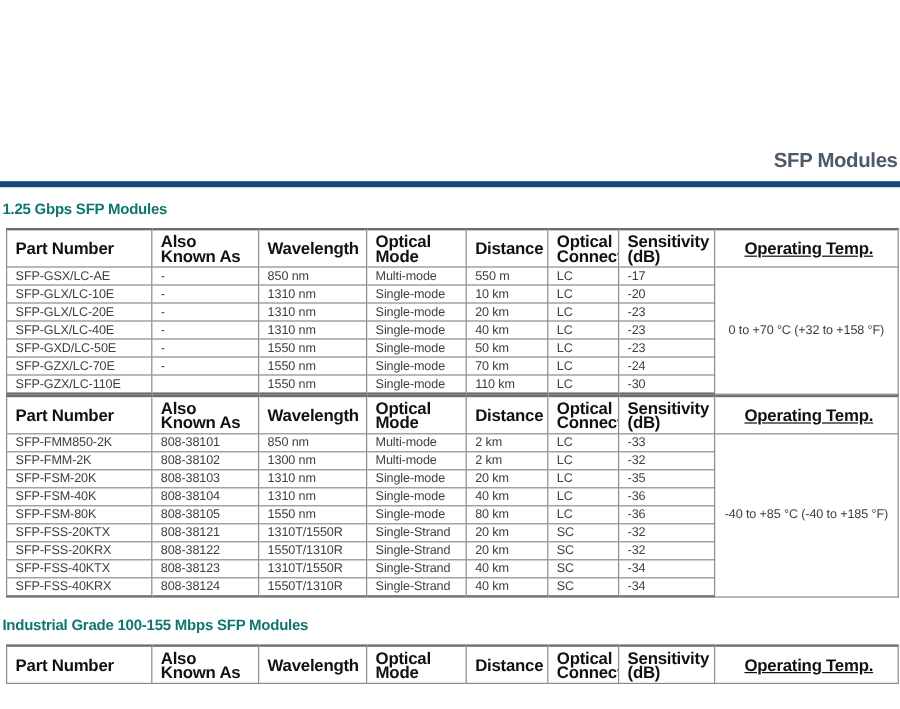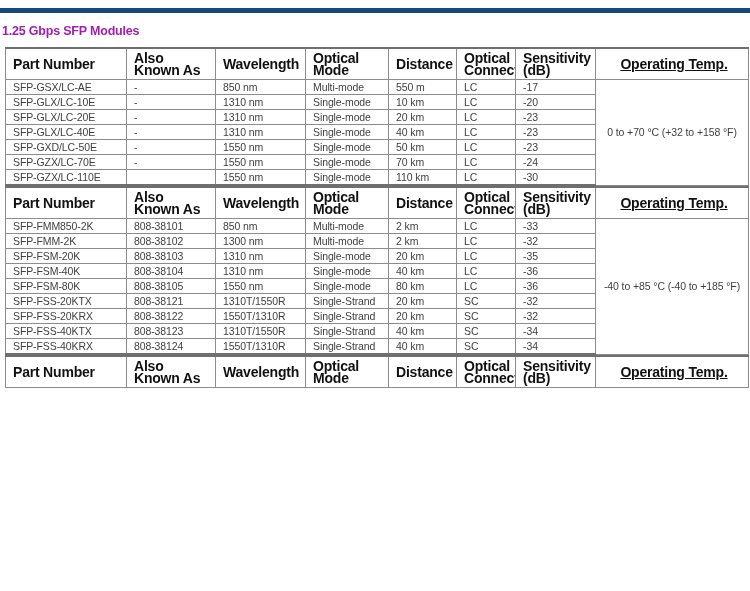--- a/index.html
+++ b/index.html
@@ -19,21 +19,21 @@
     letter-spacing: -0.3px;
     color: #4e5a66;
   }
   .accent-bar { height: 5px; margin-top: 8px; background: #174a7c; }
 
   h2.section-heading {
     margin: 17px 0 9px 2px;
     font-size: 12.5px; line-height: 13px;
     font-weight: bold;
     letter-spacing: -0.2px;
-    color: #a21caf;
+    color: #0f766e;
     white-space: pre;
   }
   h2.section-heading.first { margin-top: 12px; }
 
   table.sfp-table {
     margin-left: 5px;
     width: 743px;
     border-collapse: collapse;
     table-layout: fixed;
   }
@@ -73,20 +73,21 @@
     vertical-align: middle;
     white-space: nowrap;
     padding: 0 2px;
   }
 </style>
 </head>
 <body>
 
 <div class="page">
 
+  <h1 class="page-title" style="color: rgb(78, 90, 102);">SFP Modules</h1>
   <div class="accent-bar" style="background: rgb(23, 74, 124);"></div>
 
   <h2 class="section-heading first">1.25 Gbps SFP Modules</h2>
   <table class="sfp-table">
       <colgroup>
         <col class="c1">
         <col class="c2">
         <col class="c3">
         <col class="c4">
         <col class="c5">
@@ -280,20 +281,21 @@
           <td>808-38124</td>
           <td>1550T/1310R</td>
           <td>Single-Strand</td>
           <td>40 km</td>
           <td>SC</td>
           <td>-34</td>
         </tr>
       </tbody>
     </table>
 
+  <h2 class="section-heading">Industrial Grade 100-155 Mbps SFP Modules</h2>
   <table class="sfp-table">
       <colgroup>
         <col class="c1">
         <col class="c2">
         <col class="c3">
         <col class="c4">
         <col class="c5">
         <col class="c6">
         <col class="c7">
         <col class="c8">

